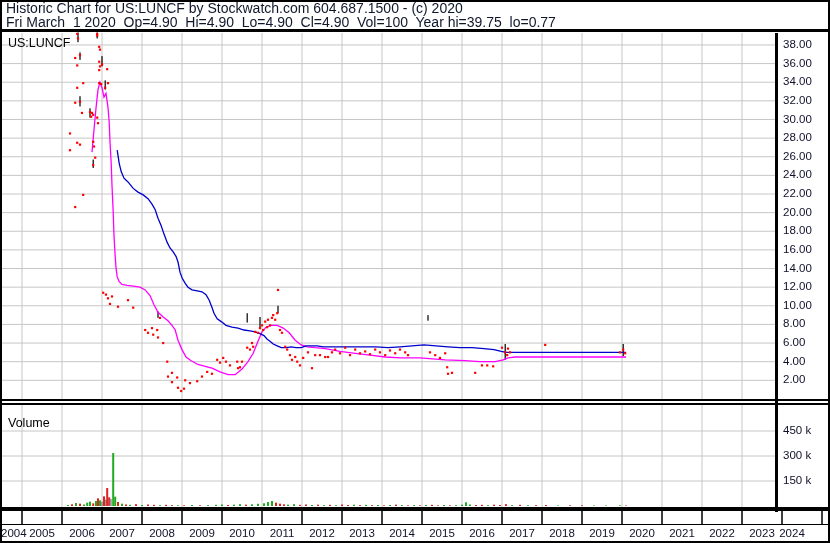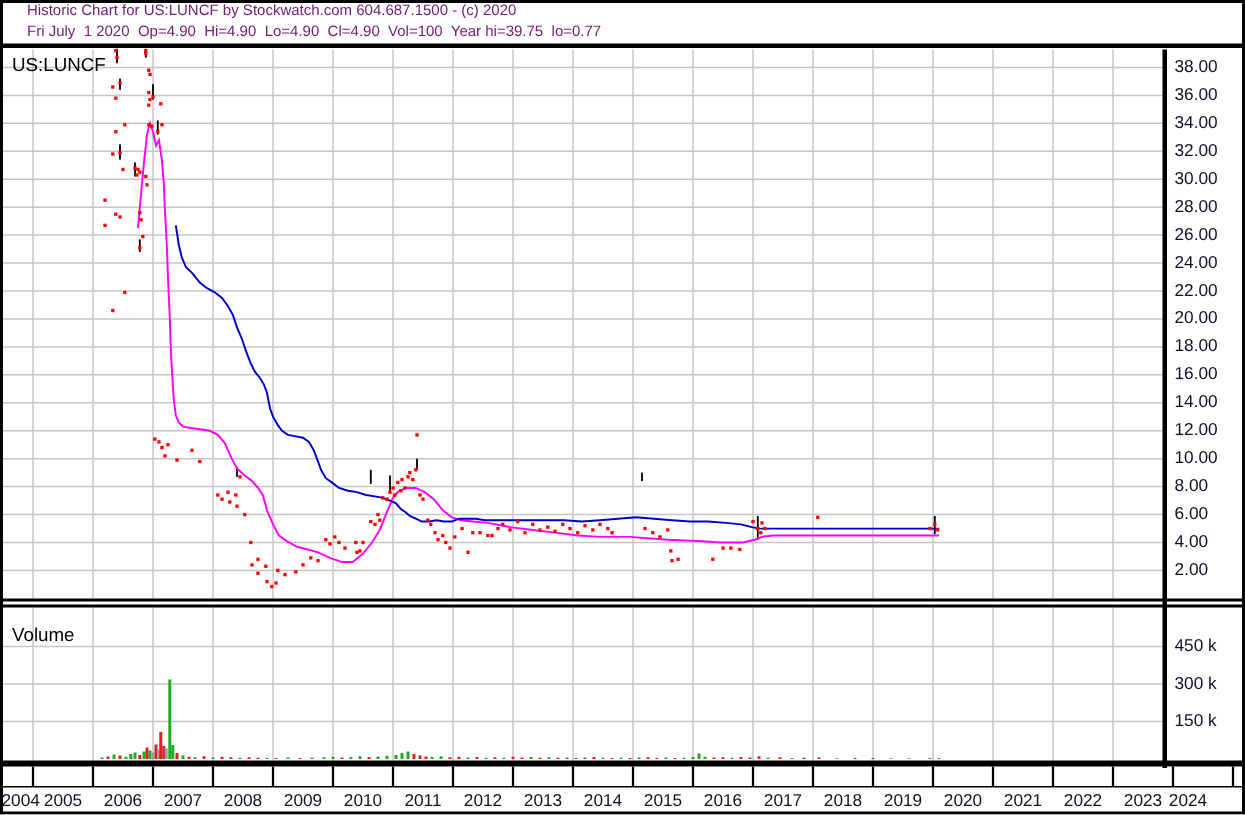--- a/index.html
+++ b/index.html
@@ -1,32 +1,32 @@
 <!DOCTYPE html>
 <html><head>
 <meta charset="utf-8">
 <style>
   html,body{margin:0;padding:0;background:#fff;}
   body{width:830px;height:543px;position:relative;overflow:hidden;
        font-family:"Liberation Sans",sans-serif;}
-  .hdr{position:absolute;left:18px;color:#701a75;font-size:10px;line-height:14px;
+  .hdr{position:absolute;left:6px;color:#0f172a;font-size:14px;line-height:14px;
        white-space:pre;z-index:3;}
   #hdr1{top:1px;}
   #hdr2{top:15px;}
   .plot-label{position:absolute;color:#000;font-size:12.5px;z-index:3;}
   #lbl-symbol{left:8px;top:36px;text-align:right;}
   #lbl-volume{left:8px;top:416px;}
   svg{position:absolute;left:0;top:0;z-index:1;}
   svg text{font-family:"Liberation Sans",sans-serif;font-size:11.5px;fill:#10102a;}
 </style>
 </head>
 <body>
 
 <div class="hdr" id="hdr1">Historic Chart for US:LUNCF by Stockwatch.com 604.687.1500 - (c) 2020</div>
-<div class="hdr" id="hdr2">Fri July  1 2020  Op=4.90  Hi=4.90  Lo=4.90  Cl=4.90  Vol=100  Year hi=39.75  lo=0.77</div>
+<div class="hdr" id="hdr2">Fri March  1 2020  Op=4.90  Hi=4.90  Lo=4.90  Cl=4.90  Vol=100  Year hi=39.75  lo=0.77</div>
 <div class="plot-label" id="lbl-symbol">US:LUNCF</div>
 <div class="plot-label" id="lbl-volume">Volume</div>
 
 <svg id="chart" width="830" height="543" viewBox="0 0 830 543">
   <defs>
     <clipPath id="cm">
         <rect x="2" y="32.5" width="773" height="366.5"></rect>
       </clipPath>
     <clipPath id="cv">
         <rect x="2" y="406" width="773" height="101"></rect>

